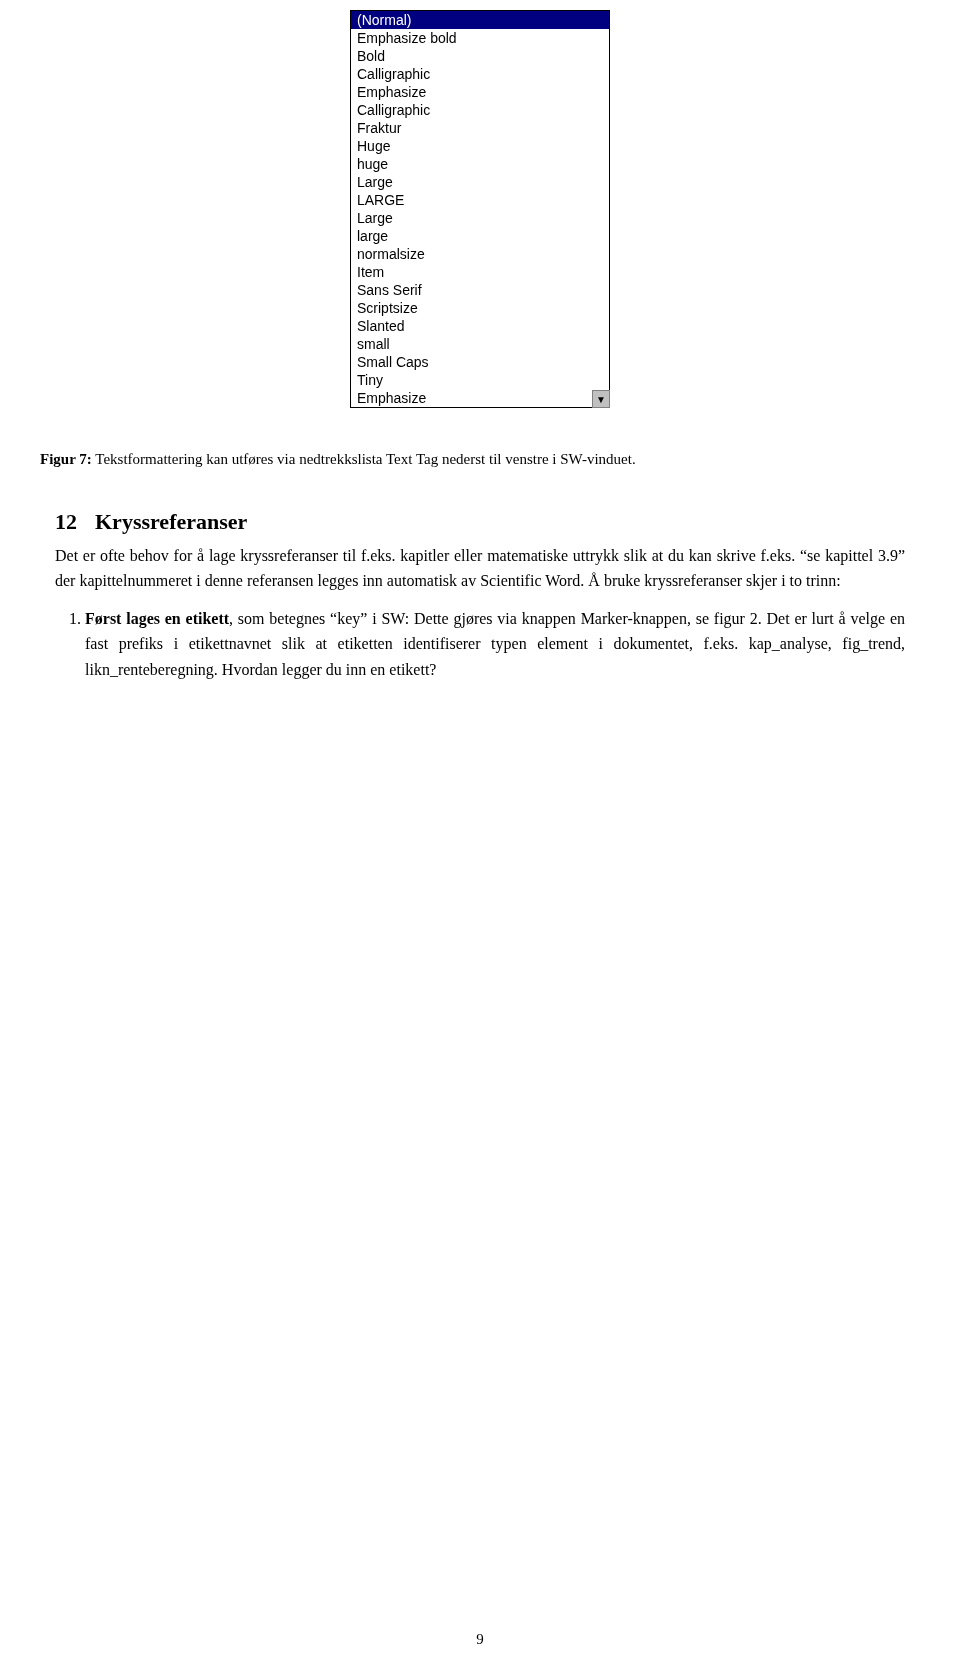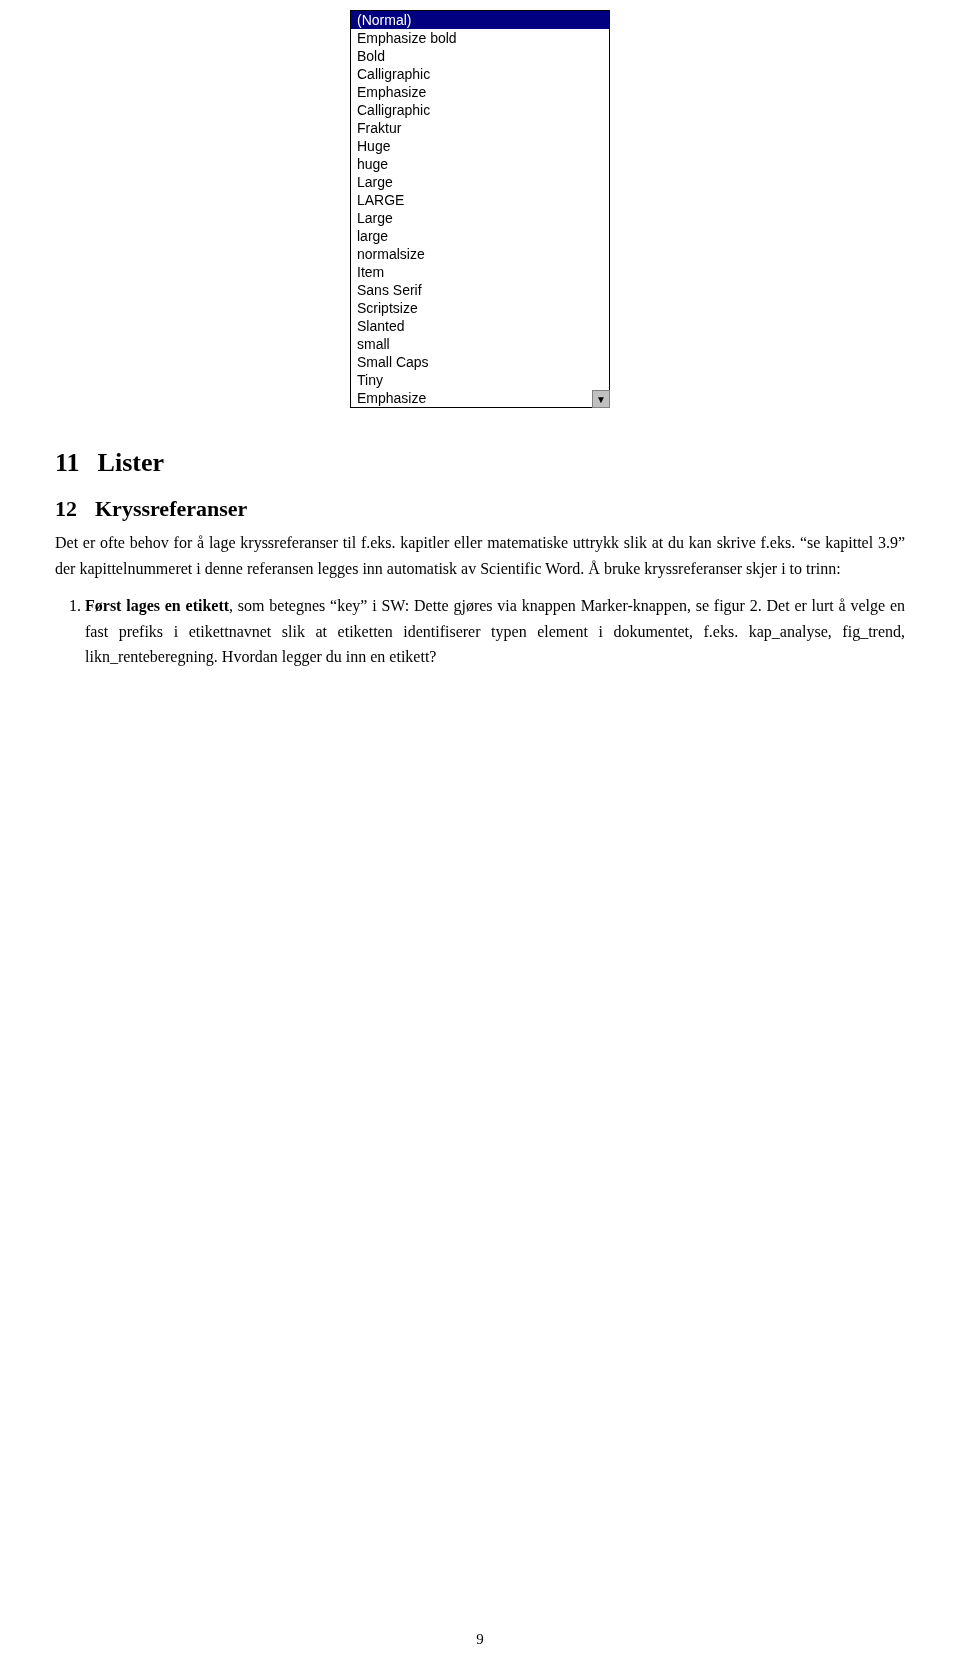--- a/index.html
+++ b/index.html
@@ -189,27 +189,27 @@
           <div class="list-item">Small Caps</div>
           <div class="list-item">Tiny</div>
           <div class="list-item">Emphasize</div>
         </div>
       <div class="dropdown-scroll-btn">
         ▼
       </div>
     </div>
   </div>
 
+  <div class="figure-caption">
+    <span class="fig-label">Figur 7:</span>
+    <span>Tekstformattering kan utføres via nedtrekkslista Text Tag nederst til venstre i SW-vinduet.</span>
+  </div>
 
   <div class="main-content">
 
-    <div class="section-header">
-      <span class="section-number">11</span>
-      <span class="section-title">Lister</span>
-    </div>
 
 
     <div class="subsection-header">
       <span class="subsection-number">12</span>
       <span class="subsection-title">Kryssreferanser</span>
     </div>
 
     <p class="body-text">
       Det er ofte behov for å lage kryssreferanser til f.eks. kapitler eller matematiske uttrykk slik at du kan skrive f.eks. “se kapittel 3.9” der kapittelnummeret i denne referansen legges inn automatisk av Scientific Word. Å bruke kryssreferanser skjer i to trinn:
     </p>

